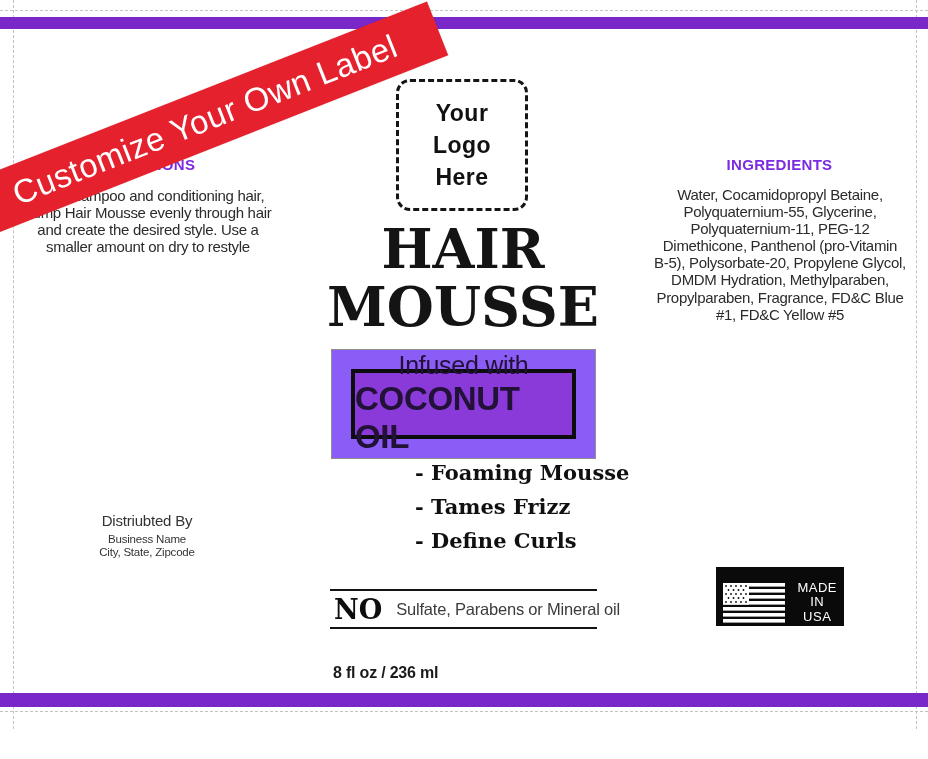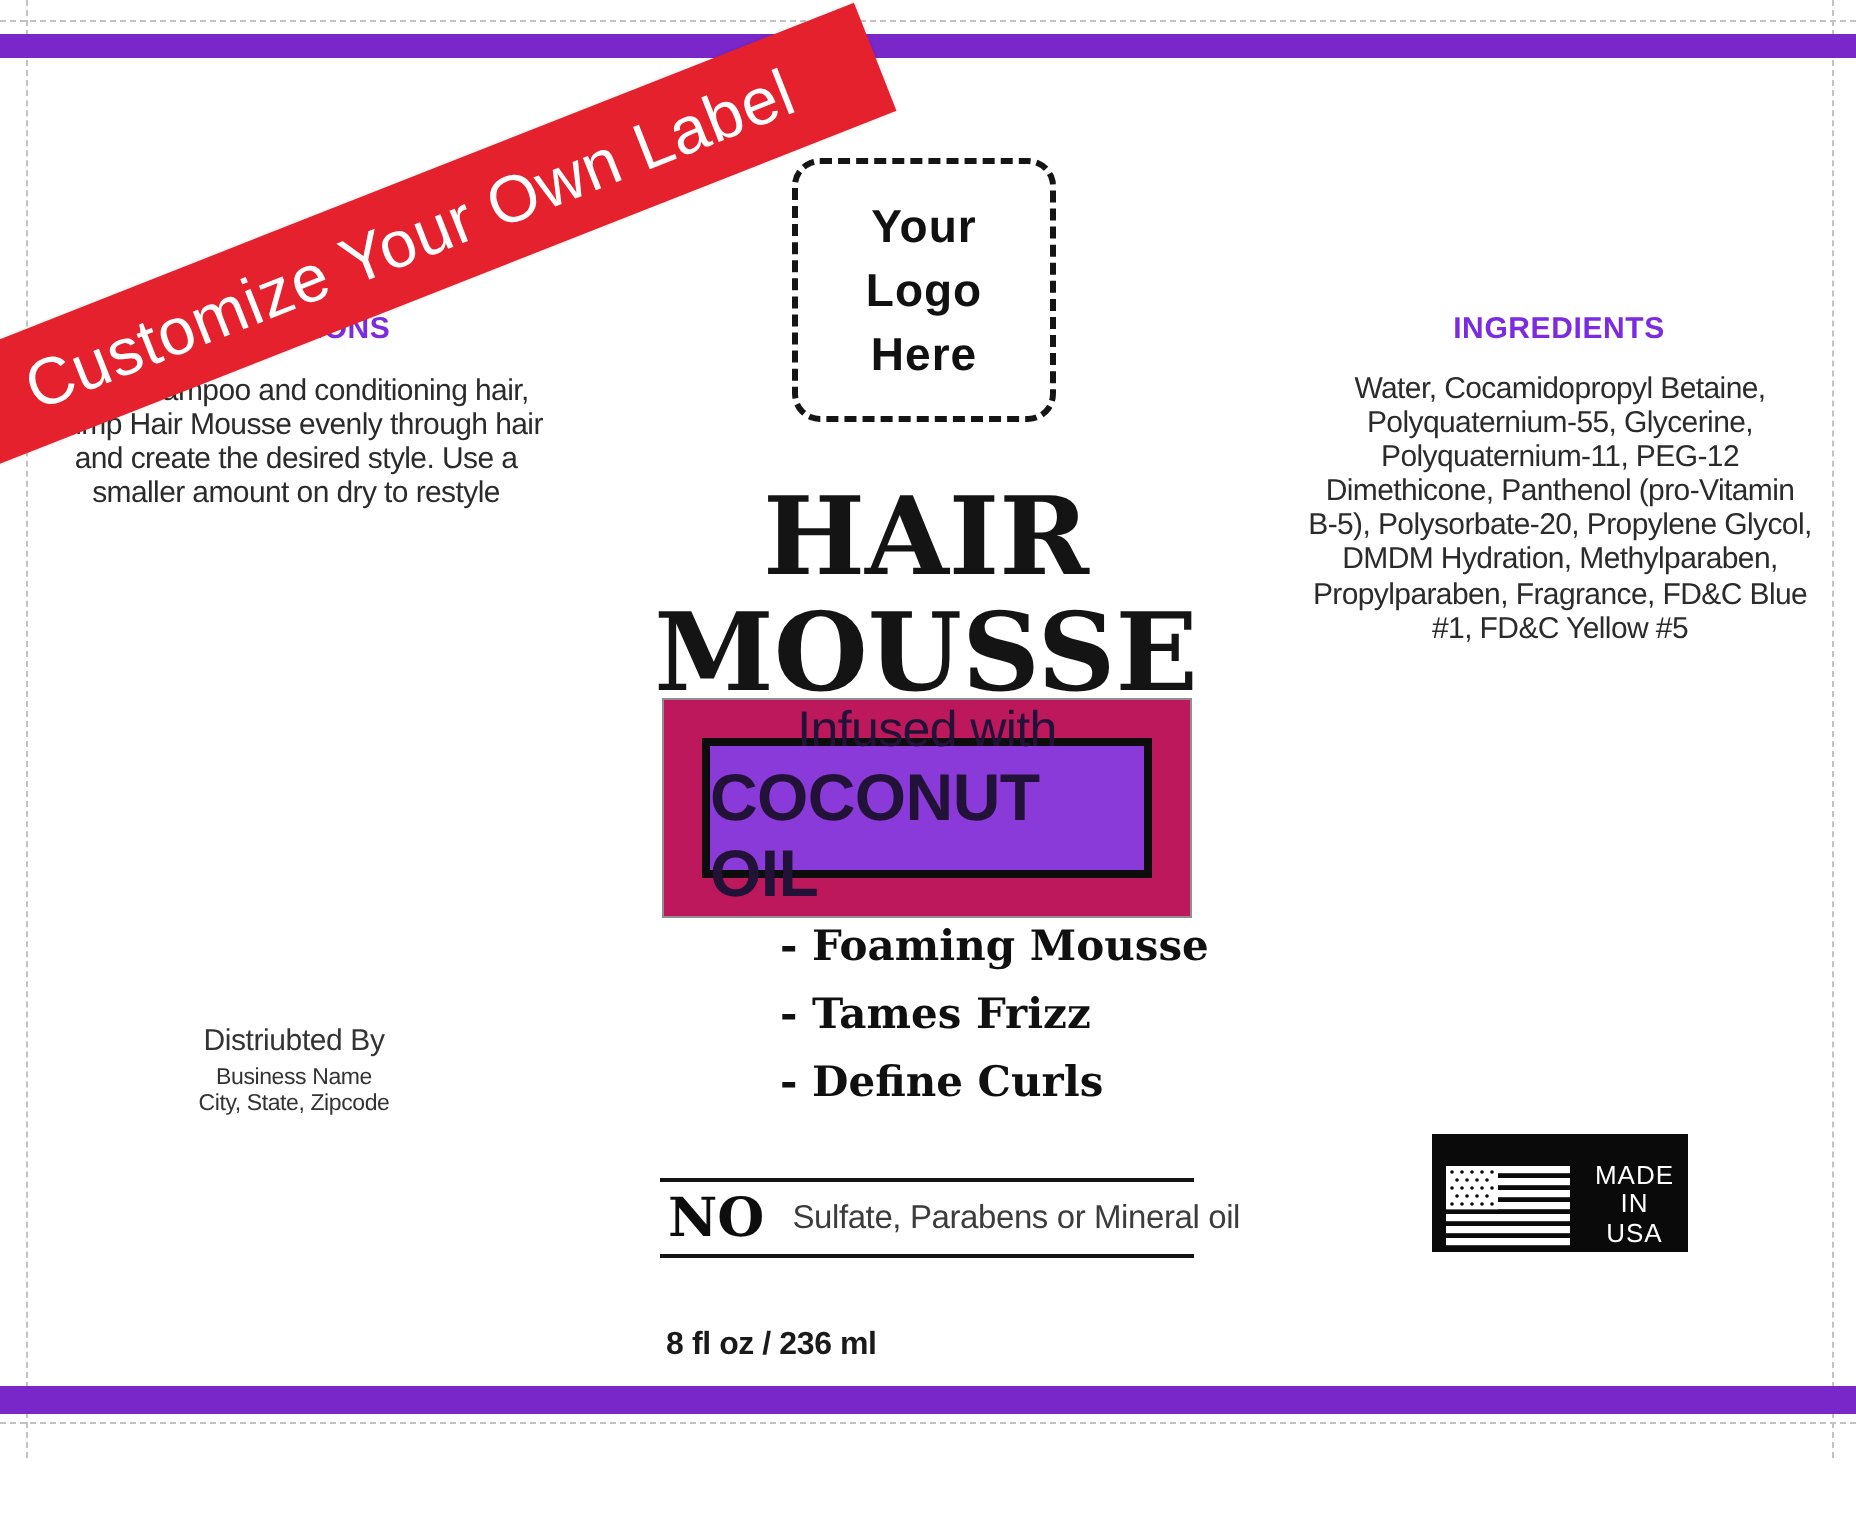--- a/index.html
+++ b/index.html
@@ -36,38 +36,38 @@
     position:absolute;left:396px;top:79px;width:132px;height:132px;
     border:3px dashed #151515;border-radius:14px;
     display:flex;flex-direction:column;align-items:center;justify-content:center;
     font-weight:bold;font-size:23px;line-height:1.4;color:#111;letter-spacing:.5px;text-align:center;
   }
 
   
   .title{
     position:absolute;left:313px;top:220px;width:300px;text-align:center;
     font-family:"DejaVu Serif",serif;font-weight:bold;color:#141414;
-    font-size:54px;line-height:58px;letter-spacing:0px;margin-top:19px;
+    font-size:54px;line-height:58px;letter-spacing:0px;
   }
 
   
   .infused-outer{
     position:absolute;left:331px;top:349px;width:265px;height:110px;
-    background:#be185d;border:1px solid #8f8f8f;padding:19px;
+    background:#8b5cf6;border:1px solid #8f8f8f;padding:19px;
   }
   .infused-inner{
     width:100%;height:100%;background:#8a3ad9;border:4px solid #0d0d0d;
     display:flex;flex-direction:column;align-items:center;justify-content:center;
     color:#221238;
   }
   .infused-line1{font-size:25px;line-height:1.1;letter-spacing:-.3px;}
   .infused-line2{font-size:33px;font-weight:bold;line-height:1.15;letter-spacing:-.3px;}
 
   
-  .features{position:absolute;left:390px;top:462px;}
+  .features{position:absolute;left:415px;top:462px;}
   .features div{
     font-family:"DejaVu Serif",serif;font-weight:bold;font-size:21px;color:#101010;
     line-height:22px;margin-bottom:12px;white-space:nowrap;
   }
 
   
   .no-bar{
     position:absolute;left:330px;top:589px;width:267px;height:40px;
     border-top:2px solid #141414;border-bottom:2px solid #141414;
     display:flex;align-items:center;padding:0 4px;

